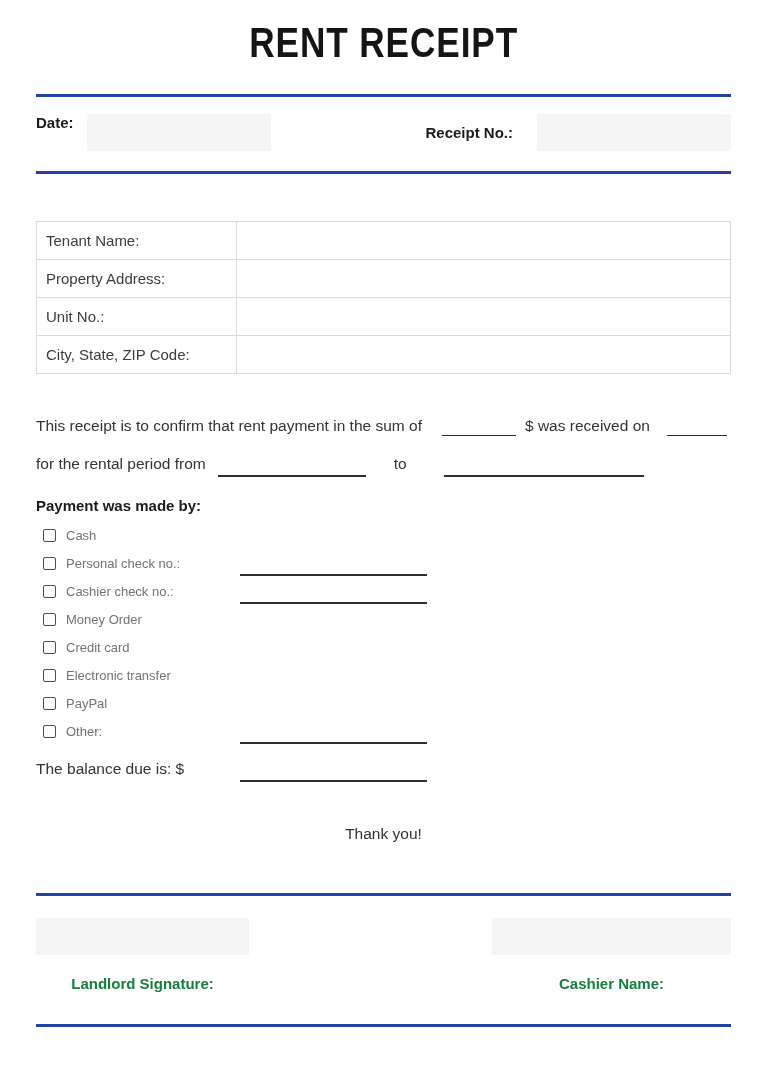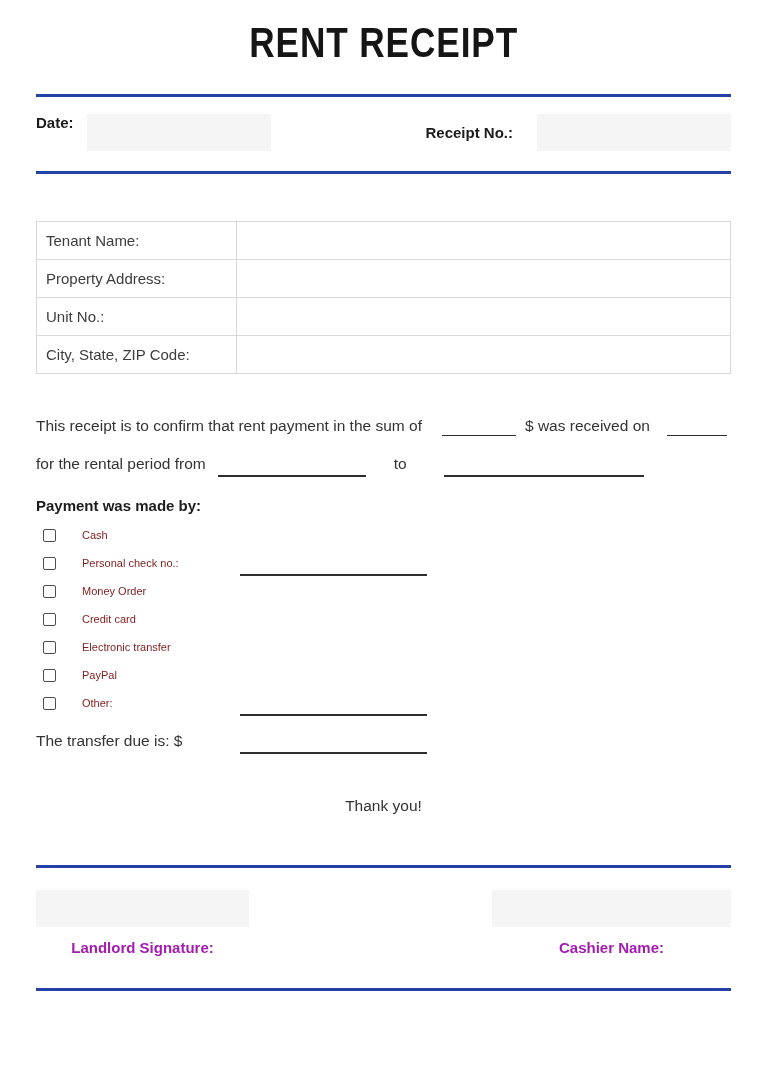--- a/index.html
+++ b/index.html
@@ -68,21 +68,21 @@
   }
   .fill-thick { border-bottom-width: 2px; vertical-align: -8px; }
   .amount-line { width: 74px; margin: 0 9px 0 20px; }
   .received-line { width: 60px; margin-left: 17px; }
   .from-line { width: 148px; margin: 0 28px 0 12px; }
   .to-line { width: 200px; margin-left: 37px; }
 
   
   .pm-heading { margin-top: 13px; font-size: 15px; font-weight: 700; color: #1c1c1c; line-height: 20px; }
   .pm-list { margin-top: 5px; }
-  .pm-row { position: relative; height: 28px; display: flex; align-items: center; font-size: 11px; color: #7f1d1d; gap: 16px; }
+  .pm-row { position: relative; height: 28px; display: flex; align-items: center; font-size: 13px; color: #737373; }
   .checkbox {
     width: 13px; height: 13px;
     border: 1.5px solid #4d4d4d;
     border-radius: 2px;
     margin: 0 10px 0 7px;
     flex: 0 0 auto;
     background: #ffffff;
   }
   .pm-line {
     position: absolute;
@@ -97,21 +97,21 @@
 
   
   .thanks { margin-top: 41px; text-align: center; font-size: 15.5px; color: #333333; line-height: 20px; }
 
   
   .footer-row { display: flex; justify-content: space-between; margin-top: 22px; }
   .footer-col { display: flex; flex-direction: column; }
   .footer-col-left { width: 213px; }
   .footer-col-right { width: 239px; }
   .sig-box { width: 100%; height: 37px; background: #f5f5f5; }
-  .footer-label { margin-top: 12px; text-align: center; font-size: 15px; font-weight: 700; color: #a21caf; line-height: 18px; }
+  .footer-label { margin-top: 20px; text-align: center; font-size: 15px; font-weight: 700; color: #15803d; line-height: 18px; }
 </style>
 </head>
 <body>
 
 <div class="page">
 
   <div class="title-wrap">
     <span class="title">RENT RECEIPT</span>
   </div>
 
@@ -161,20 +161,25 @@
       <span class="checkbox"></span>
       <span>Cash</span>
     </div>
     <div class="pm-row">
       <span class="checkbox"></span>
       <span>Personal check no.:</span>
       <span class="pm-line"></span>
     </div>
     <div class="pm-row">
       <span class="checkbox"></span>
+      <span>Cashier check no.:</span>
+      <span class="pm-line"></span>
+    </div>
+    <div class="pm-row">
+      <span class="checkbox"></span>
       <span>Money Order</span>
     </div>
     <div class="pm-row">
       <span class="checkbox"></span>
       <span>Credit card</span>
     </div>
     <div class="pm-row">
       <span class="checkbox"></span>
       <span>Electronic transfer</span>
     </div>
@@ -183,21 +188,21 @@
       <span>PayPal</span>
     </div>
     <div class="pm-row">
       <span class="checkbox"></span>
       <span>Other:</span>
       <span class="pm-line"></span>
     </div>
   </div>
 
   <div class="balance-row">
-    <span>The transfer due is: $</span>
+    <span>The balance due is: $</span>
     <span class="pm-line"></span>
   </div>
 
   <div class="thanks">Thank you!</div>
 
   <div class="rule rule-3"></div>
 
   <div class="footer-row">
     <div class="footer-col footer-col-left">
       <div class="sig-box"></div>

